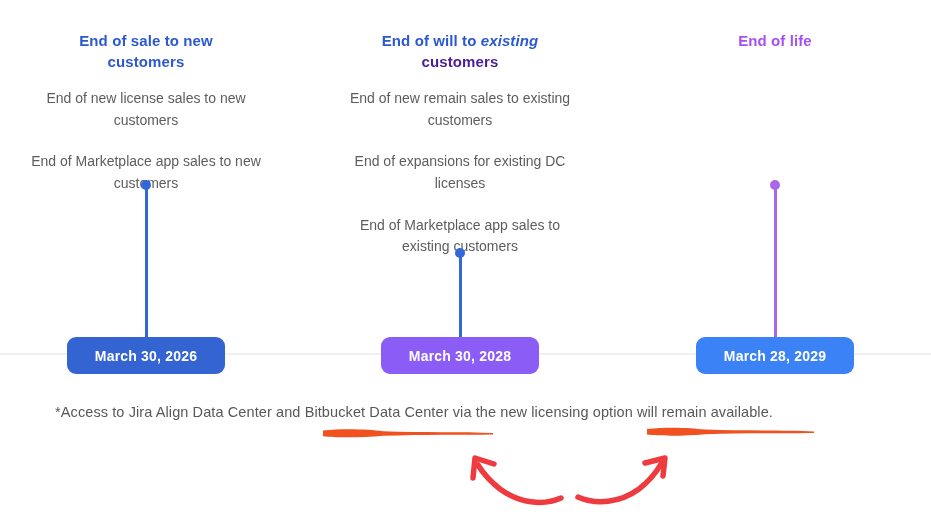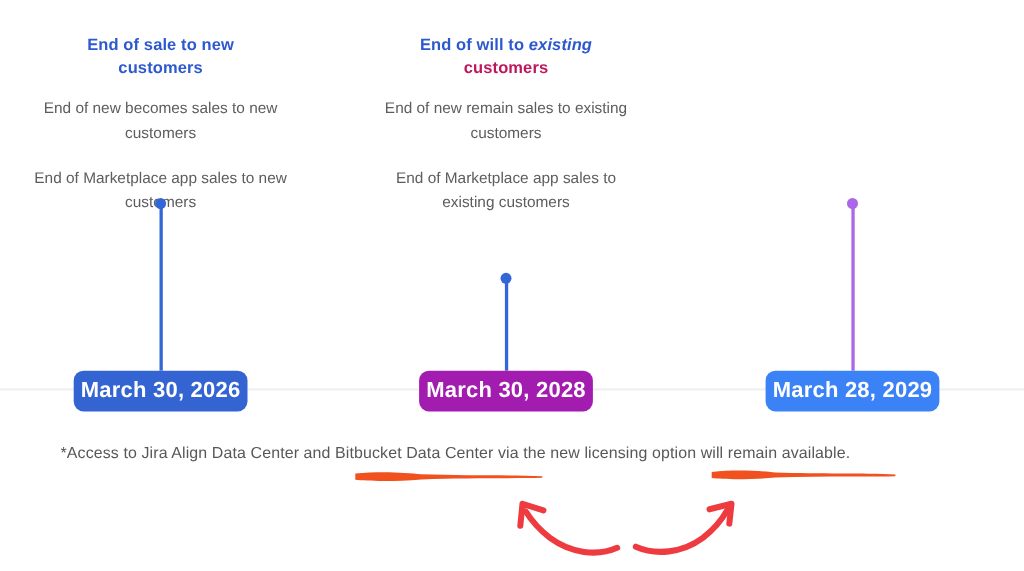--- a/index.html
+++ b/index.html
@@ -57,21 +57,21 @@
     position: absolute;
     width: 3px;
   }
   .date-badge {
     position: absolute;
     top: 337px;
     width: 158px;
     height: 37px;
     border-radius: 9px;
     color: #ffffff;
-    font-size: 20px;
+    font-size: 14px;
     font-weight: 700;
     letter-spacing: 0.2px;
     display: flex;
     align-items: center;
     justify-content: center;
     box-sizing: border-box;
   }
   .footnote {
     position: absolute;
     top: 404px;
@@ -88,39 +88,43 @@
 <body>
 
 <div class="canvas">
 
   <div class="timeline-axis"></div>
 
   <div class="col col-1">
     <h3>
       <span style="color: rgb(45, 89, 207);">End of sale to new customers</span>
     </h3>
-    <p>End of new becomes sales to new customers</p>
+    <p>End of new license sales to new customers</p>
     <p>End of Marketplace app sales to new customers</p>
   </div>
   <div class="dot" style="left: 141px; top: 180px; background-color: rgb(51, 103, 216);"></div>
   <div class="stem" style="left: 144.5px; top: 185px; height: 152px; background-color: rgb(51, 103, 216);"></div>
   <div class="date-badge" style="left: 67px; background-color: rgb(52, 100, 210);">March 30, 2026</div>
 
   <div class="col col-2">
     <h3>
-      <span style="color: rgb(45, 89, 207);">End of will to </span><em style="color: rgb(45, 89, 207);">existing</em><span style="color: #be185d;"> customers</span>
+      <span style="color: rgb(45, 89, 207);">End of will to </span><em style="color: rgb(45, 89, 207);">existing</em><span style="color: #4c1d95;"> customers</span>
     </h3>
     <p>End of new remain sales to existing customers</p>
+    <p>End of expansions for existing DC licenses</p>
     <p>End of Marketplace app sales to existing customers</p>
   </div>
   <div class="dot" style="left: 455px; top: 248px; background-color: rgb(51, 103, 216);"></div>
   <div class="stem" style="left: 458.5px; top: 253px; height: 84px; background-color: rgb(51, 103, 216);"></div>
-  <div class="date-badge" style="left: 381px; background-color: #a21caf;">March 30, 2028</div>
+  <div class="date-badge" style="left: 381px; background-color: #8b5cf6;">March 30, 2028</div>
 
   <div class="col col-3">
+    <h3>
+      <span style="color: rgb(166, 81, 240);">End of life</span>
+    </h3>
   </div>
   <div class="dot" style="left: 770px; top: 180px; background-color: rgb(171, 103, 232);"></div>
   <div class="stem" style="left: 773.5px; top: 185px; height: 152px; background-color: rgb(171, 103, 232);"></div>
   <div class="date-badge" style="left: 696px; background-color: #3b82f6;">March 28, 2029</div>
 
   <div class="footnote">*Access to Jira Align Data Center and Bitbucket Data Center via the new licensing option will remain available.</div>
 
   <svg class="annotation" style="left:321px; top:427px;" width="175" height="14" viewBox="0 0 175 14">
     <path d="M2,3.5 C25,1.2 48,2.6 62,4.2 C102,5.6 142,4.6 172,6 L172,7.4 C142,8 102,7.2 62,8.8 C40,10.8 14,10.6 2,9.2 Z" fill="#f0511e"></path>
   </svg>

